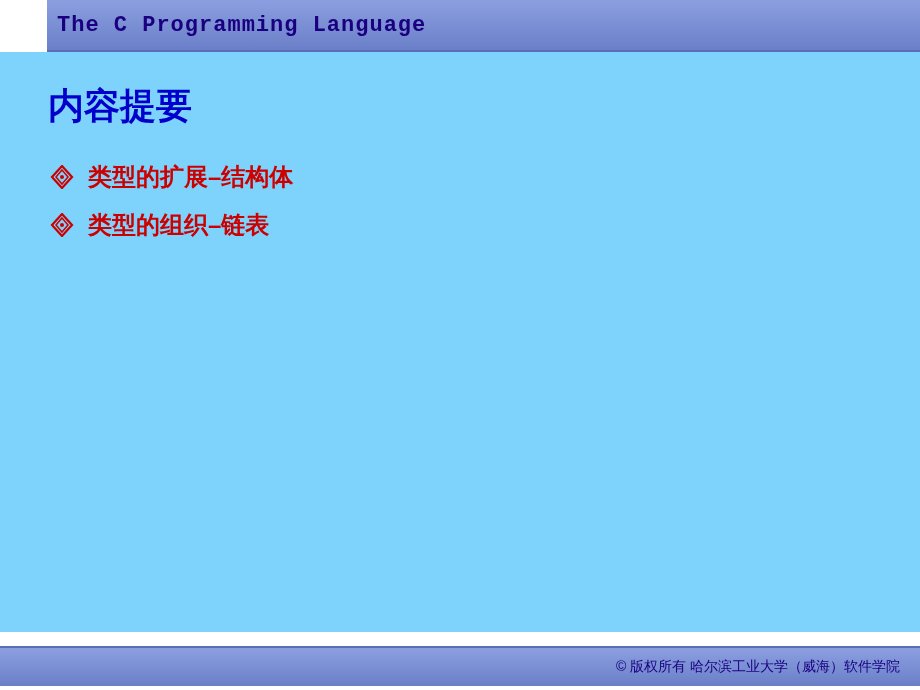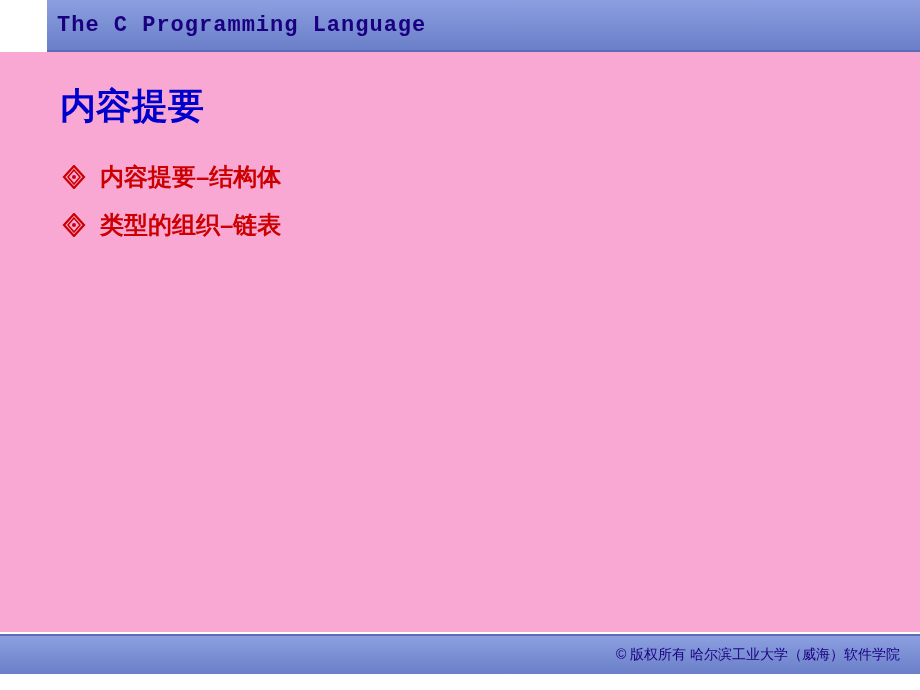--- a/index.html
+++ b/index.html
@@ -29,23 +29,23 @@
 
     .header-title {
       color: #1a0080;
       font-size: 22px;
       font-weight: bold;
       font-family: "Courier New", Courier, monospace;
       letter-spacing: 1px;
     }
 
     .main-content {
-      background: #f9a8d4;
+      background: #7dd3fc;
       flex: 1;
-      padding: 30px 60px;
+      padding: 30px 48px;
       min-height: 580px;
     }
 
     .page-title {
       color: #0000cc;
       font-size: 36px;
       font-weight: bold;
       margin-bottom: 30px;
       font-family: "Microsoft YaHei", "微软雅黑", Arial, sans-serif;
     }
@@ -70,21 +70,21 @@
       align-items: center;
       justify-content: center;
       width: 28px;
       height: 28px;
       margin-right: 12px;
       flex-shrink: 0;
     }
 
     .footer-bar {
       position: absolute;
-      bottom: 16px;
+      bottom: 4px;
       left: 0;
       right: 0;
       background: #7b8fd4;
       background: linear-gradient(180deg, #8b9fe0 0%, #6a7fc8 100%);
       height: 40px;
       display: flex;
       align-items: center;
       justify-content: flex-end;
       padding: 0 20px;
       border-top: 2px solid #5a6eb8;
@@ -111,21 +111,21 @@
       <span class="bullet-icon">
         <svg width="24" height="24" viewBox="0 0 24 24" xmlns="http://www.w3.org/2000/svg">
 
           <polygon points="12,1 22,12 12,23 2,12" fill="none" stroke="#cc0000" stroke-width="2.2"></polygon>
 
           <polygon points="12,5 18,12 12,19 6,12" fill="none" stroke="#cc0000" stroke-width="1.5"></polygon>
 
           <circle cx="12" cy="12" r="2" fill="#cc0000"></circle>
         </svg>
       </span>
-      <span>内容提要–结构体</span>
+      <span>类型的扩展–结构体</span>
     </li>
     <li class="bullet-item">
       <span class="bullet-icon">
         <svg width="24" height="24" viewBox="0 0 24 24" xmlns="http://www.w3.org/2000/svg">
           <polygon points="12,1 22,12 12,23 2,12" fill="none" stroke="#cc0000" stroke-width="2.2"></polygon>
           <polygon points="12,5 18,12 12,19 6,12" fill="none" stroke="#cc0000" stroke-width="1.5"></polygon>
           <circle cx="12" cy="12" r="2" fill="#cc0000"></circle>
         </svg>
       </span>
       <span>类型的组织–链表</span>

